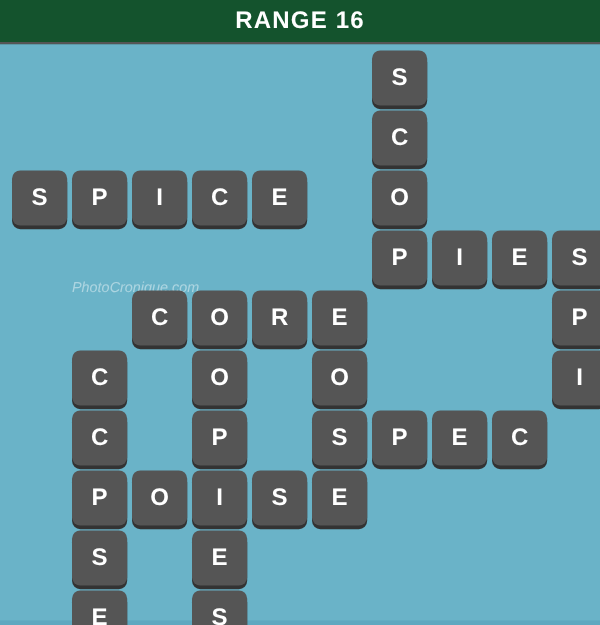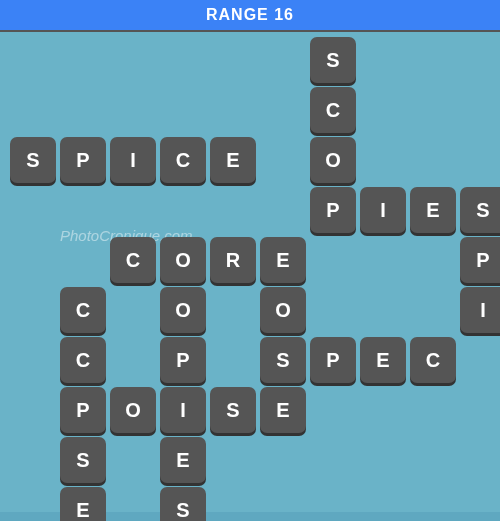--- a/index.html
+++ b/index.html
@@ -7,43 +7,43 @@
     body {
       width: 500px;
       height: 521px;
       background: #5fa8c0;
       font-family: Arial, sans-serif;
       overflow: hidden;
       position: relative;
     }
 
     .header {
-      background: #3b82f6;
+      background: #14532d;
       color: #fff;
       text-align: center;
-      font-size: 16px;
+      font-size: 20px;
       font-weight: bold;
       padding: 6px 0;
       letter-spacing: 1px;
       border-bottom: 2px solid #555;
     }
 
     .game-area {
       position: relative;
       width: 500px;
       height: 480px;
       background: #6ab3c8;
     }
 
     .watermark {
       position: absolute;
       top: 195px;
       left: 60px;
       color: rgba(255,255,255,0.45);
-      font-size: 15px;
+      font-size: 12px;
       font-style: italic;
       pointer-events: none;
       white-space: nowrap;
       z-index: 1;
     }
 
     .tile {
       position: absolute;
       width: 46px;
       height: 46px;

